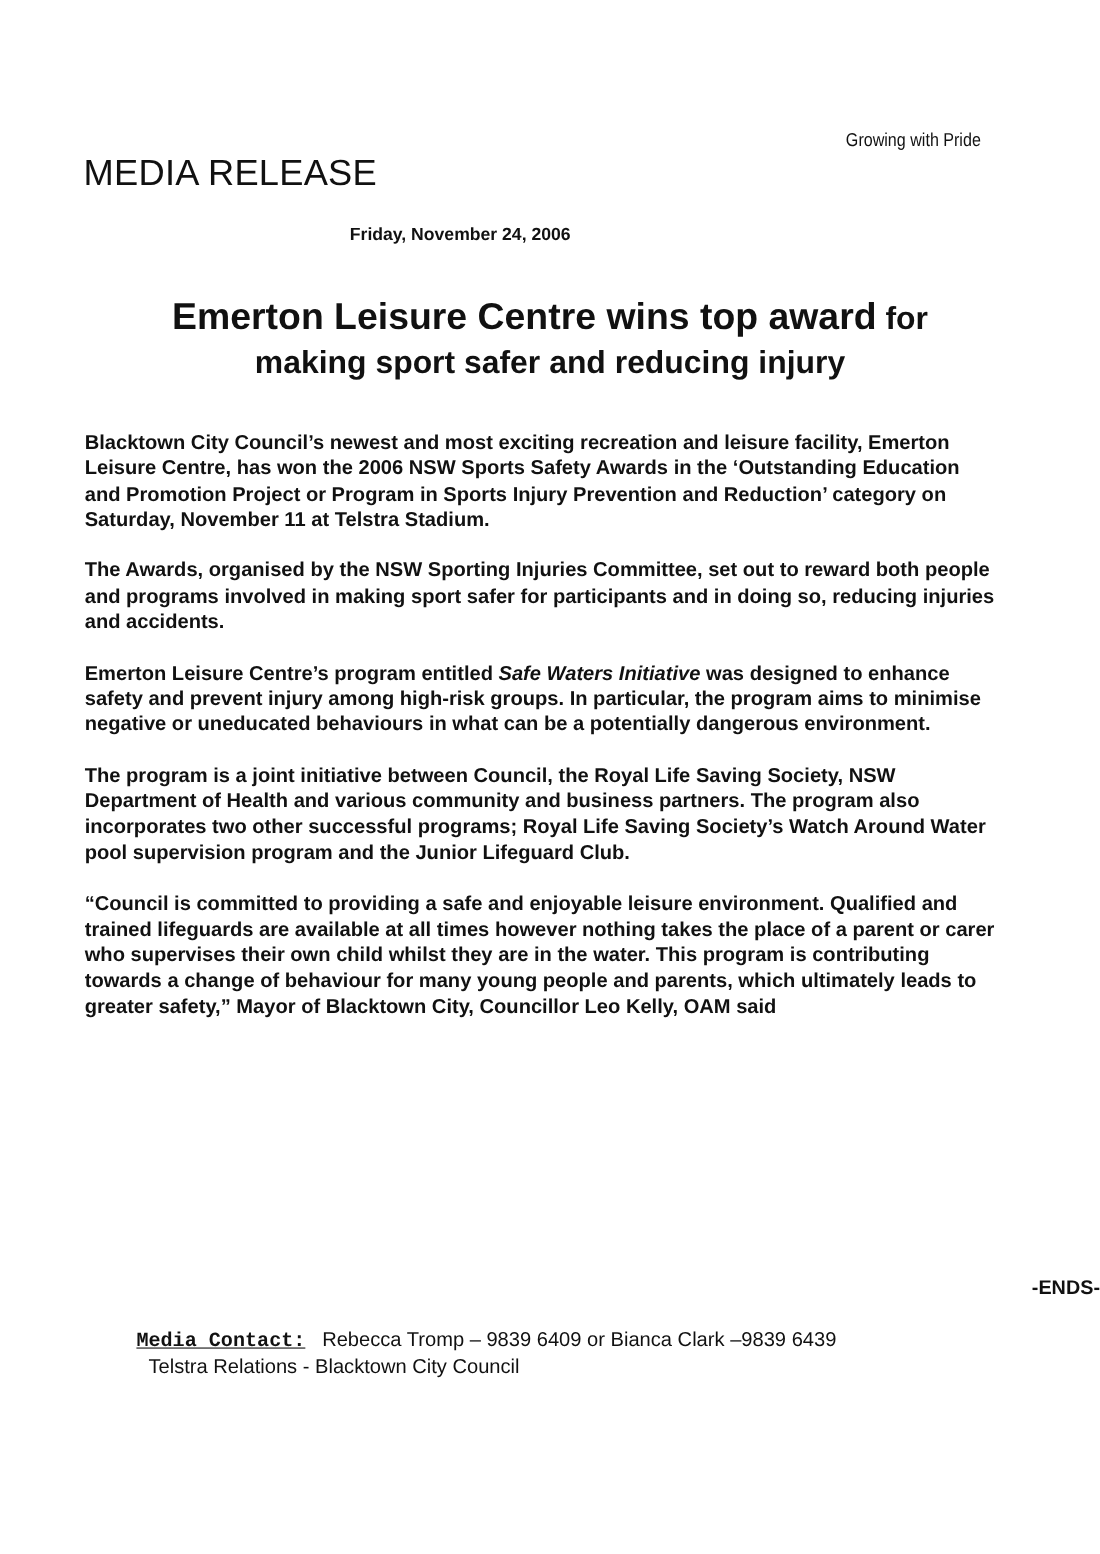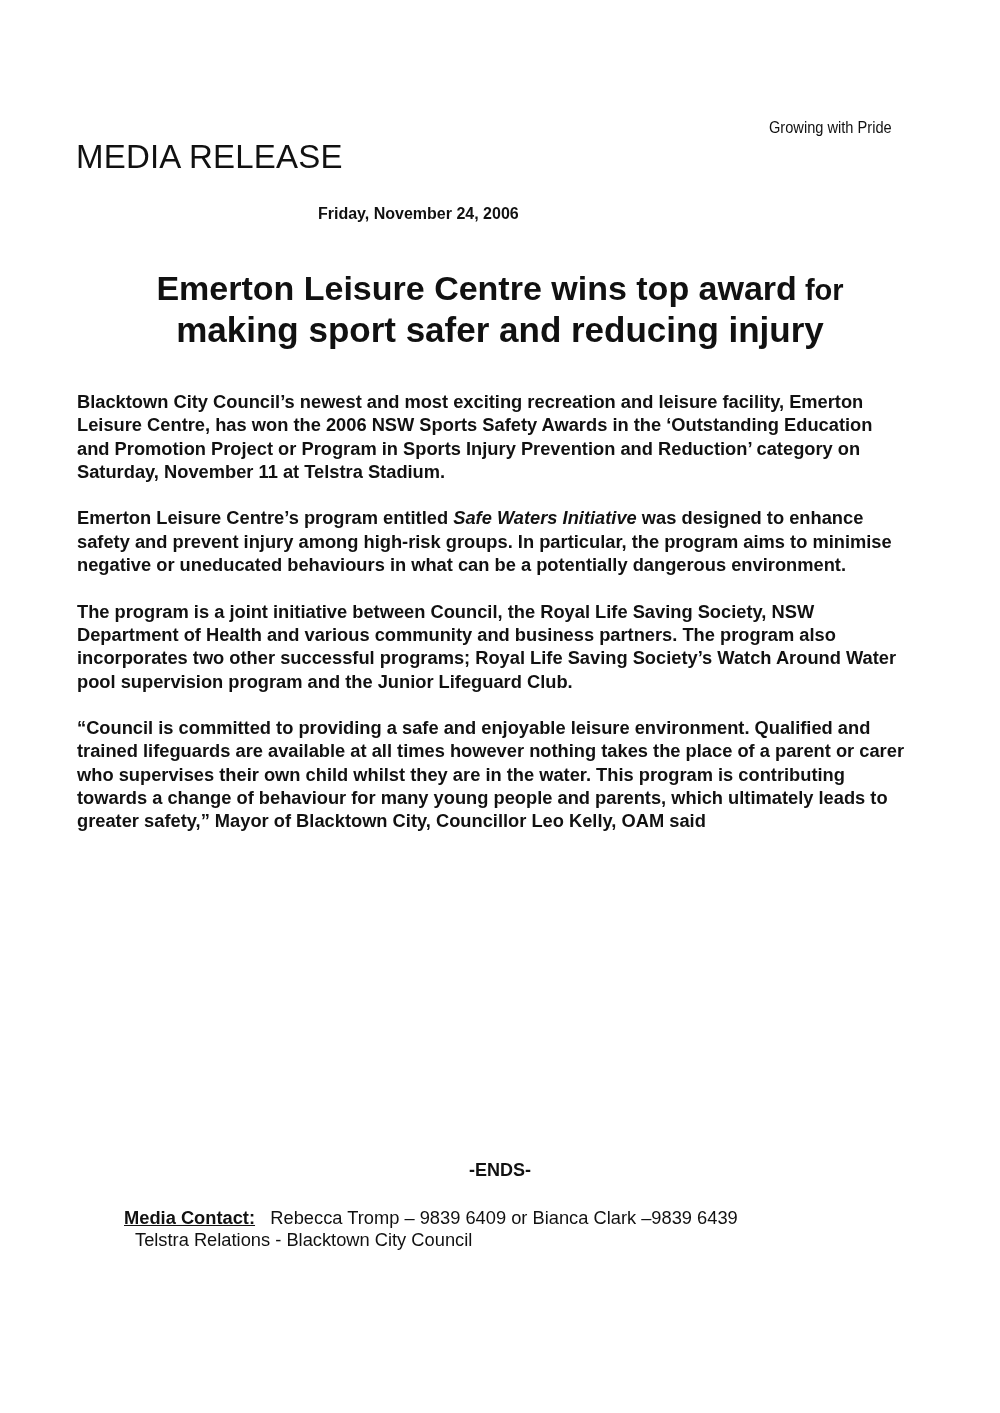--- a/index.html
+++ b/index.html
@@ -42,54 +42,55 @@
       position: absolute;
       top: 268px;
       left: 0;
       width: 1000px;
       text-align: center;
       font-weight: bold;
       line-height: 40px;
     }
     .headline .l1 { font-size: 34px; }
     .headline .l1 .small { font-size: 29px; }
-    .headline .l2 { font-size: 35px; }
+    .headline .l2 { font-size: 29px; }
     .body-text {
       position: absolute;
       top: 390px;
       left: 77px;
       width: 830px;
       font-size: 18.3px;
       line-height: 23.3px;
     }
     .body-text p {
       margin: 0 0 23.3px 0;
       font-weight: bold;
     }
     .ends {
       position: absolute;
       top: 1160px;
       left: 0;
       width: 1000px;
-      text-align: center;
+      text-align: right;
       font-size: 18px;
       font-weight: bold;
       padding-left: 0;
       box-sizing: border-box;
     }
     .contact {
       position: absolute;
       top: 1207px;
       left: 124px;
       font-size: 18.3px;
       line-height: 22px;
     }
     .contact .label {
       font-weight: bold;
       text-decoration: underline;
+      font-family: Liberation Mono, monospace;
     }
     .contact .line2 {
       padding-left: 11px;
     }
   </style>
 </head>
 <body>
 
 <div class="tagline">Growing with Pride</div>
 
@@ -97,20 +98,21 @@
 
 <div class="date">Friday, November 24, 2006</div>
 
 <div class="headline">
   <div class="l1"><span>Emerton Leisure Centre wins top award</span><span class="small"> for</span></div>
   <div class="l2">making sport safer and reducing injury</div>
 </div>
 
 <div class="body-text">
   <p>Blacktown City Council’s newest and most exciting recreation and leisure facility, Emerton Leisure Centre, has won the 2006 NSW Sports Safety Awards in the ‘Outstanding Education and Promotion Project or Program in Sports Injury Prevention and Reduction’ category on Saturday, November 11 at Telstra Stadium.</p>
+  <p>The Awards, organised by the NSW Sporting Injuries Committee, set out to reward both people and programs involved in making sport safer for participants and in doing so, reducing injuries and accidents.</p>
   <p><span>Emerton Leisure Centre’s program entitled </span><b><i>Safe Waters Initiative</i></b><span> was designed to enhance safety and prevent injury among high-risk groups.  In particular, the program aims to minimise negative or uneducated behaviours in what can be a potentially dangerous environment.</span></p>
   <p>The program is a joint initiative between Council, the Royal Life Saving Society, NSW Department of Health and various community and business partners.  The program also incorporates two other successful programs; Royal Life Saving Society’s Watch Around Water pool supervision program and the Junior Lifeguard Club.</p>
   <p>“Council is committed to providing a safe and enjoyable leisure environment. Qualified and trained lifeguards are available at all times however nothing takes the place of a parent or carer who supervises their own child whilst they are in the water. This program is contributing towards a change of behaviour for many young people and parents, which ultimately leads to greater safety,” Mayor of Blacktown City, Councillor Leo Kelly, OAM said</p>
 </div>
 
 <div class="ends">-ENDS-</div>
 
 <div class="contact">
   <div><span class="label">Media Contact:</span>&nbsp;&nbsp;&nbsp;<span>Rebecca Tromp – 9839 6409 or Bianca Clark –9839 6439</span></div>
   <div class="line2">Telstra Relations - Blacktown City Council</div>

